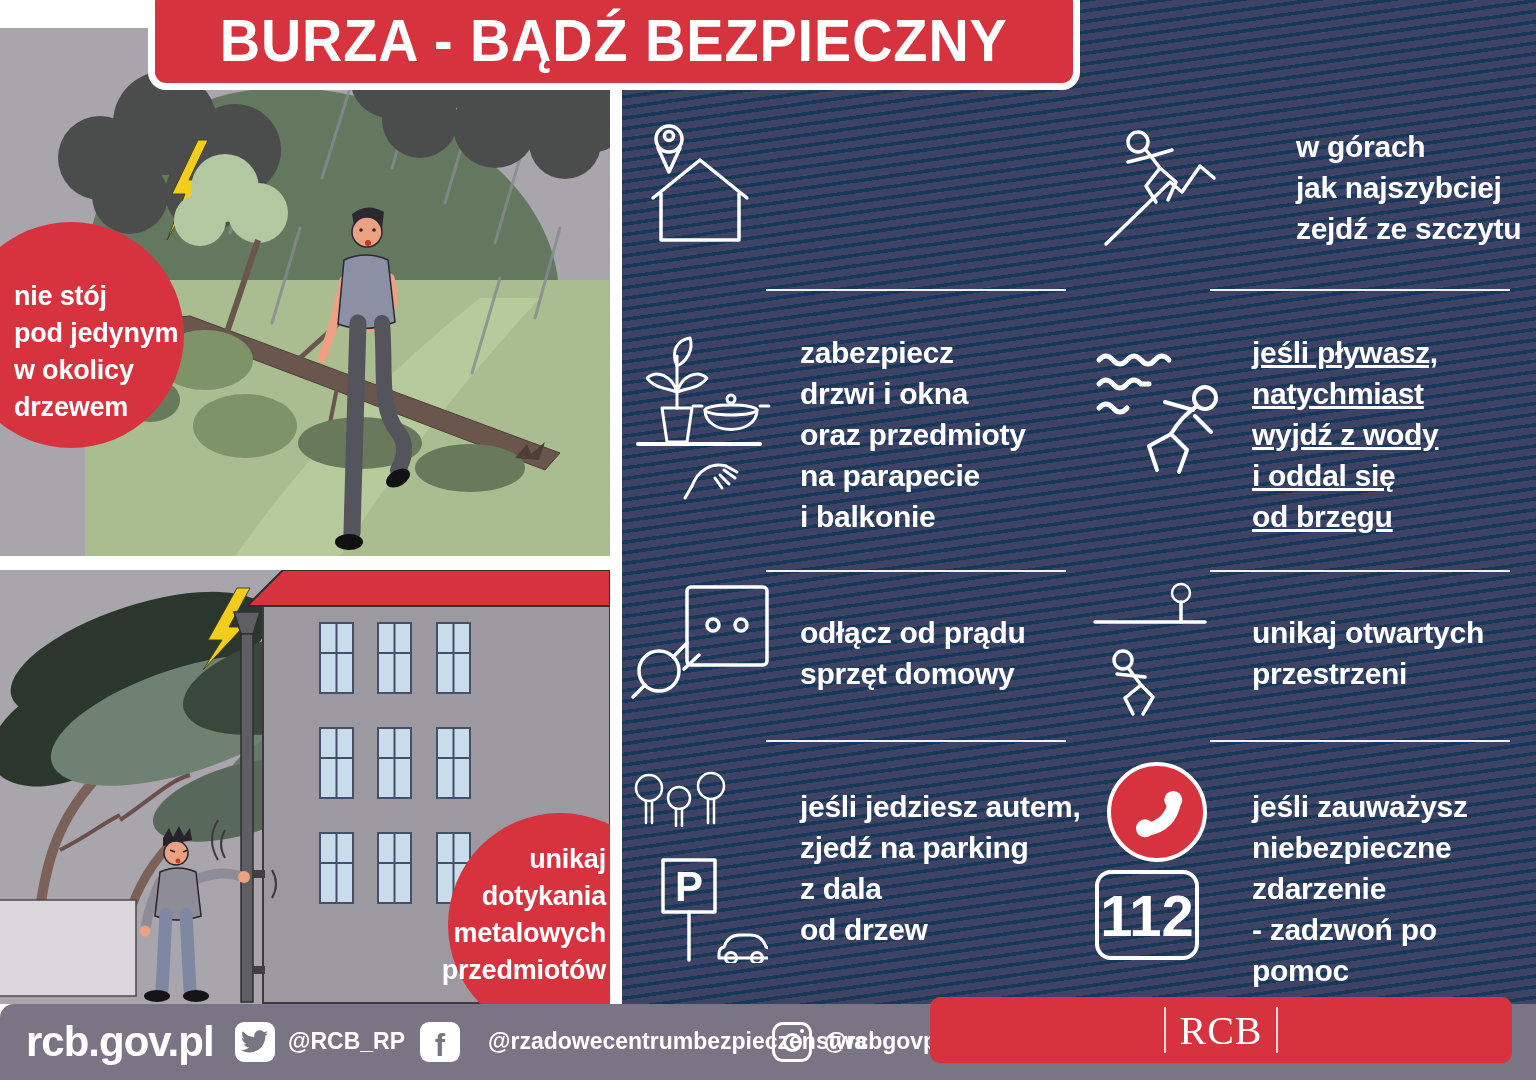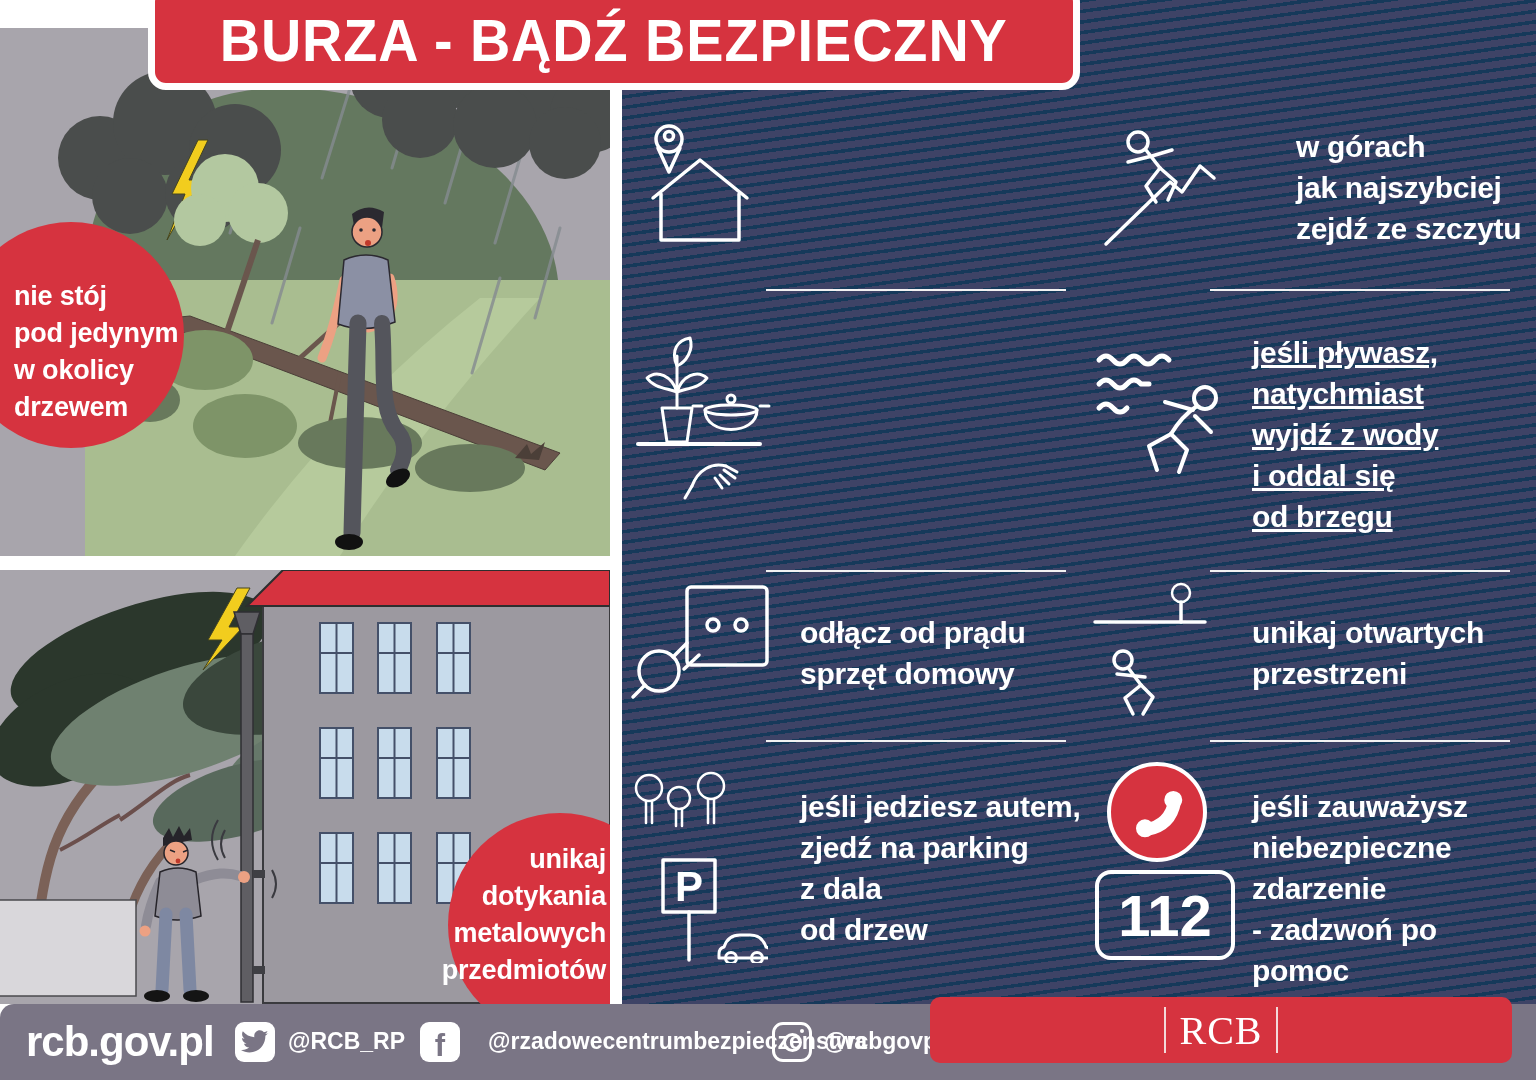--- a/index.html
+++ b/index.html
@@ -24,21 +24,21 @@
   
   .tip-text{position:absolute;color:#fff;font-weight:700;font-size:30px;line-height:41px;
     white-space:pre-line;letter-spacing:-.3px;z-index:5;}
   .tip-icon{position:absolute;z-index:5;}
   .divider{position:absolute;height:2px;background:#f2f2f2;z-index:5;}
   .tip-icon svg{display:block;}
   
   #phone-badge{position:absolute;left:1107px;top:762px;width:100px;height:100px;border-radius:50%;
     background:#d6333f;border:4px solid #fff;box-sizing:border-box;display:flex;align-items:center;
     justify-content:center;z-index:5;}
-  #num-badge{position:absolute;left:1095px;top:870px;width:140px;height:90px;border:4px solid #fff;
+  #num-badge{position:absolute;left:1095px;top:870px;width:104px;height:90px;border:4px solid #fff;
     border-radius:16px;box-sizing:border-box;display:flex;align-items:center;justify-content:center;
     color:#fff;font-weight:700;font-size:58px;letter-spacing:0;z-index:5;}
   
   #footer-bar{position:absolute;left:0;top:1004px;width:1536px;height:76px;background:#7a7585;
     border-radius:14px 0 0 0;z-index:10;}
   .footer-item{position:absolute;color:#fff;font-weight:700;}
   #site-label{left:26px;top:14px;font-size:42px;letter-spacing:-1px;}
   .handle{top:24px;font-size:23px;}
   .soc{position:absolute;top:18px;width:40px;height:40px;}
   .soc .sq{width:40px;height:40px;background:#fff;border-radius:9px;display:flex;align-items:center;
@@ -272,20 +272,25 @@
       <path d="M43,56 C54,52 66,52 73,42 C63,33 48,40 43,56 Z"></path>
       <ellipse cx="97" cy="74" rx="26" ry="5"></ellipse>
       <path d="M71,74 C71,100 123,100 123,74"></path>
       <path d="M68,70 h-9 M126,70 h9"></path>
       <circle cx="97" cy="63" r="4"></circle>
       <path d="M58,150 C64,134 78,126 92,130"></path>
       <path d="M92,130 l11,6 M90,134 l11,8 M86,139 l9,9 M81,142 l7,10"></path>
       <path d="M58,150 l-7,12"></path>
     </svg>
   </div>
+  <div class="tip-text" style="left:800px;top:332px;">zabezpiecz
+drzwi i okna
+oraz przedmioty
+na parapecie
+i balkonie</div>
 
   <div class="tip-icon" style="left:1093px;top:340px;">
     <svg width="140" height="150" viewBox="0 0 140 150" fill="none" stroke="#fff" stroke-linecap="round" stroke-linejoin="round">
       <g stroke-width="5">
         <path d="M6,20 q7,-8 14,0 t14,0 t14,0 t14,0 t14,0"></path>
         <path d="M6,44 q7,-8 14,0 t14,0 t14,0 h8"></path>
         <path d="M6,68 q7,-8 14,0 t14,0"></path>
       </g>
       <g stroke-width="4">
         <circle cx="112" cy="58" r="11"></circle>

